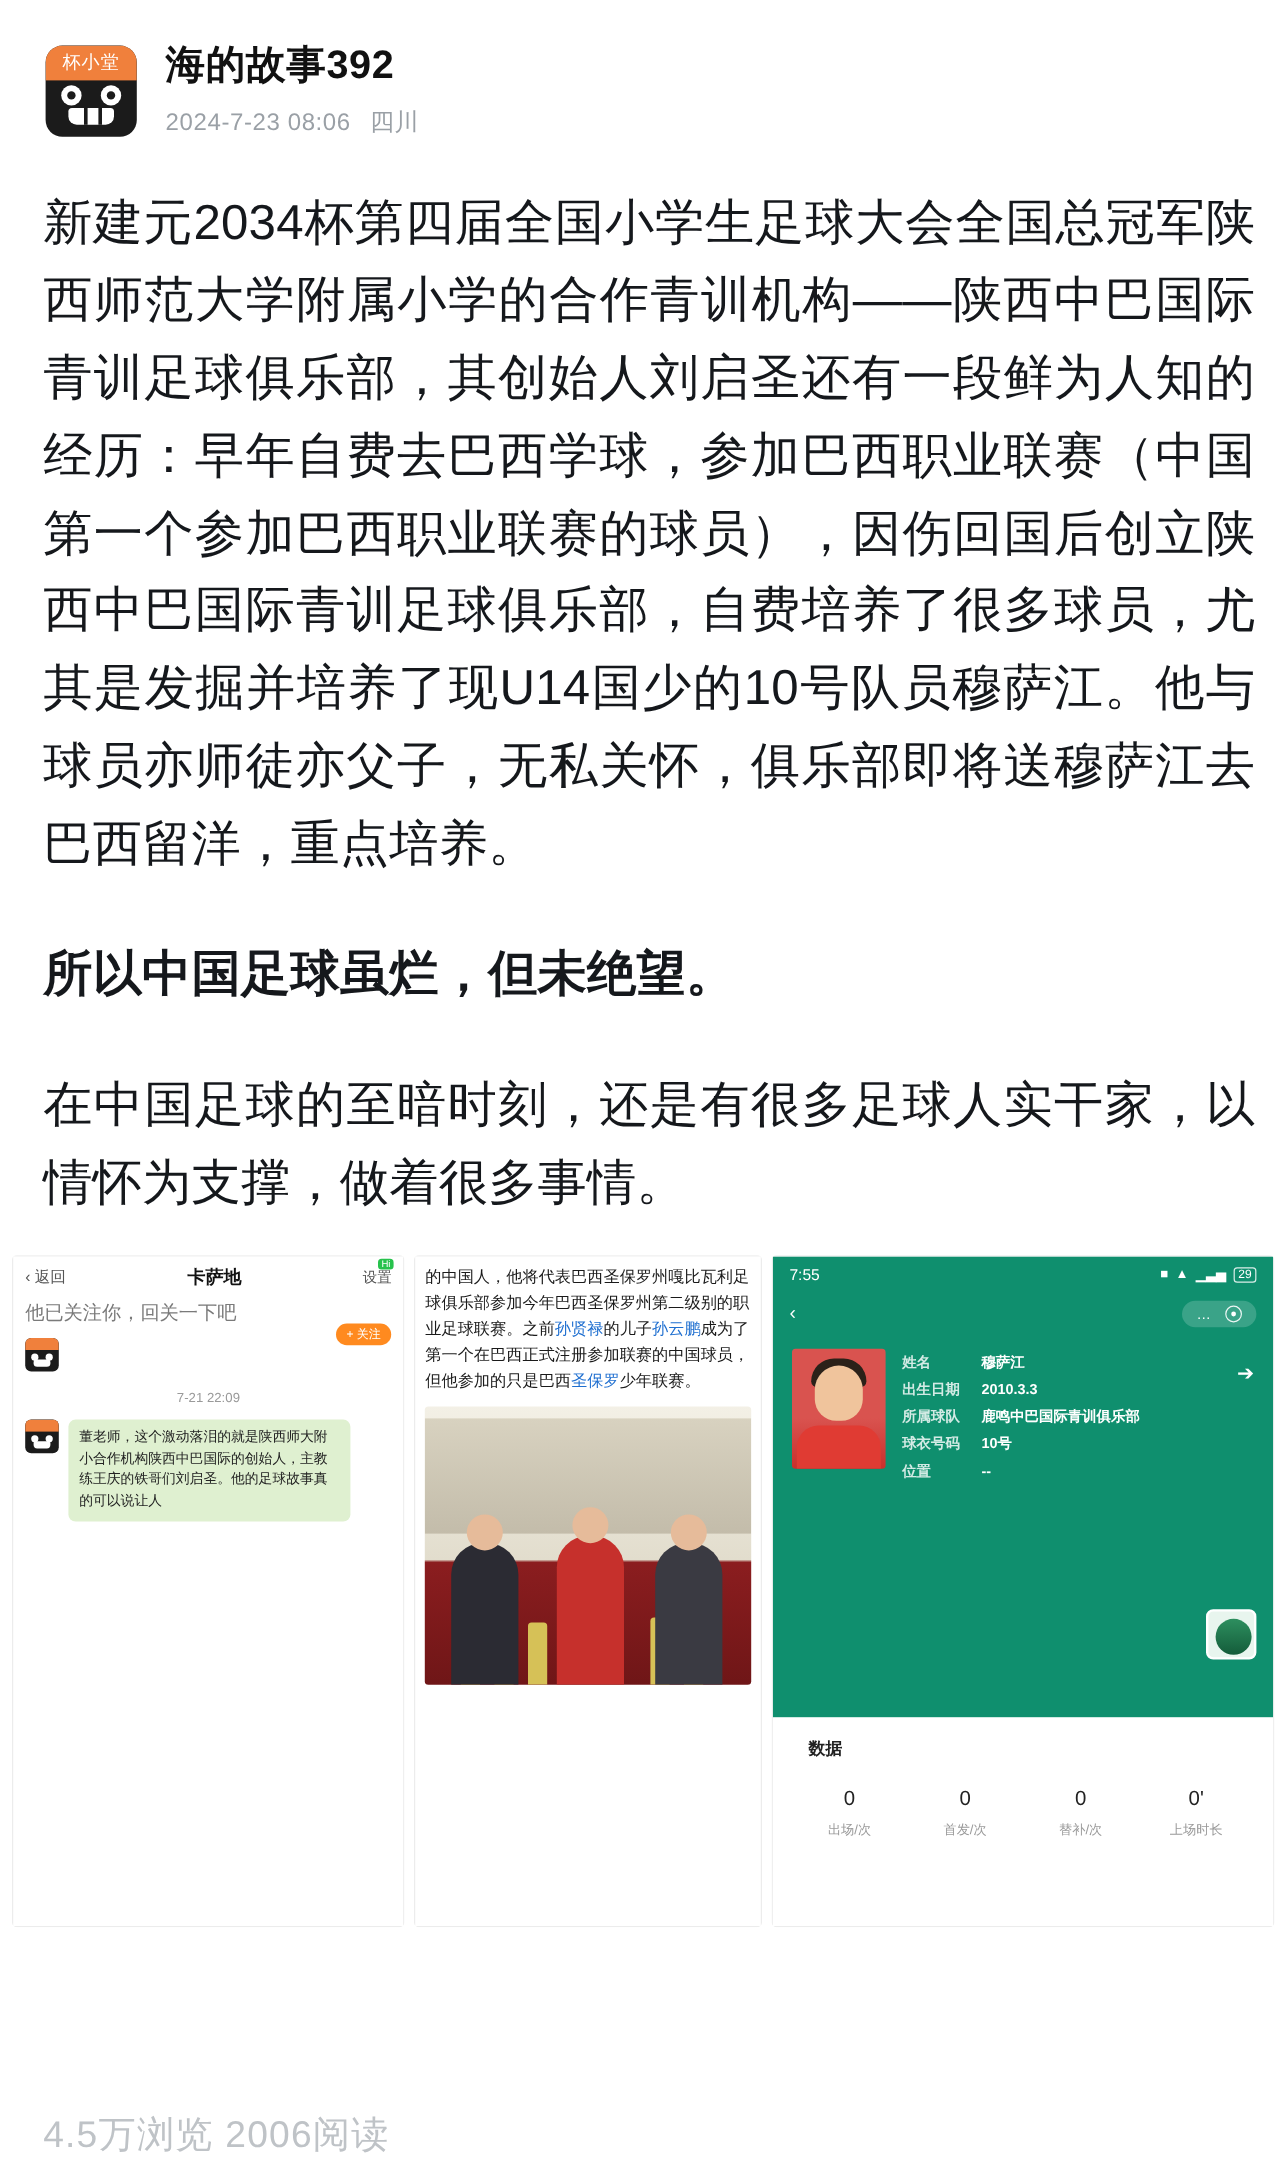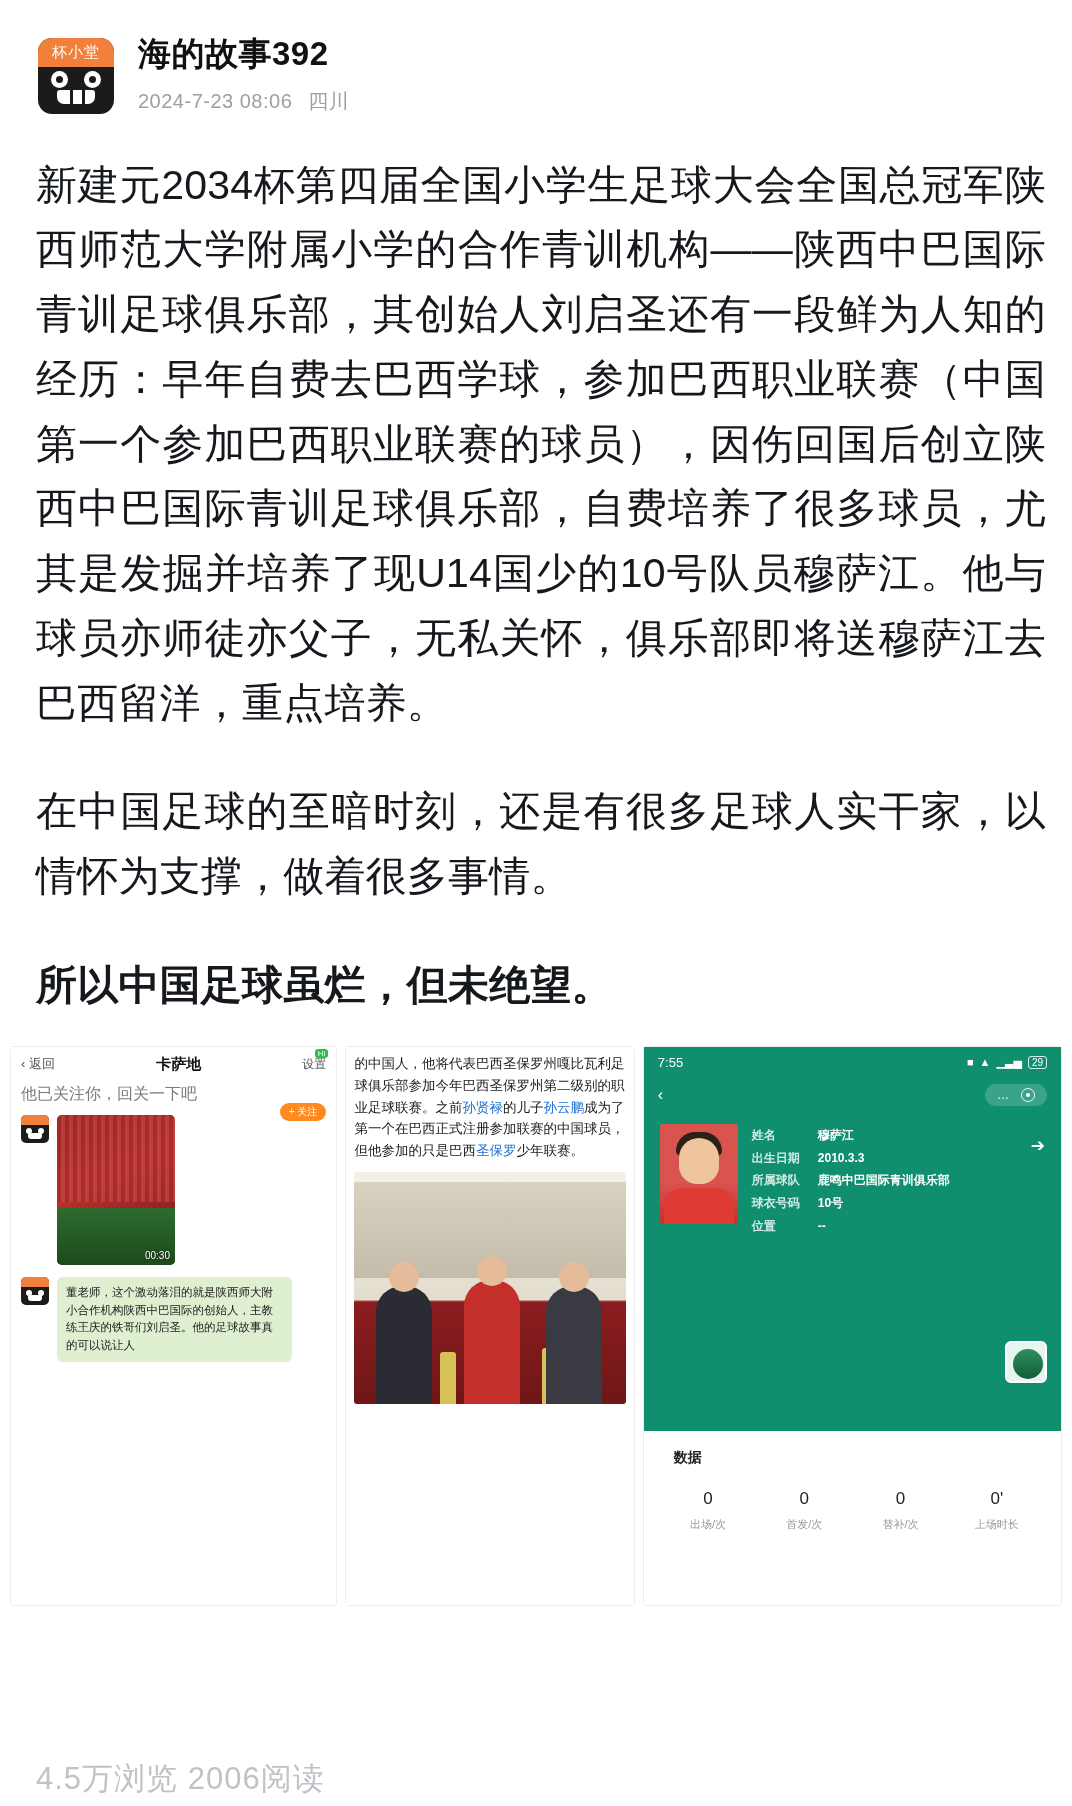--- a/index.html
+++ b/index.html
@@ -363,49 +363,45 @@
   <div class="header-text">
     <div class="nickname">海的故事392</div>
     <div class="meta-line">
       <span>2024-7-23 08:06</span><span class="loc">四川</span>
     </div>
   </div>
 </div>
 
 <div class="post-body">
   <div class="para">新建元2034杯第四届全国小学生足球大会全国总冠军陕西师范大学附属小学的合作青训机构——陕西中巴国际青训足球俱乐部，其创始人刘启圣还有一段鲜为人知的经历：早年自费去巴西学球，参加巴西职业联赛（中国第一个参加巴西职业联赛的球员），因伤回国后创立陕西中巴国际青训足球俱乐部，自费培养了很多球员，尤其是发掘并培养了现U14国少的10号队员穆萨江。他与球员亦师徒亦父子，无私关怀，俱乐部即将送穆萨江去巴西留洋，重点培养。</div>
+  <div class="para bold">所以中国足球虽烂，但未绝望。</div>
   <div class="para">在中国足球的至暗时刻，还是有很多足球人实干家，以情怀为支撑，做着很多事情。</div>
-  <div class="para bold">所以中国足球虽烂，但未绝望。</div>
 </div>
 
 <div class="image-row">
 
   <div class="img-cell img-a">
     <div class="chatshot">
       <div class="chat-nav">
         <span class="back">‹ <span>返回</span></span>
         <span class="title">卡萨地</span>
         <span class="setting">设置</span>
       </div>
       <div class="chat-tip">他已关注你，回关一下吧</div>
       <div class="chat-orange">+ 关注</div>
 
       <div class="msg-row">
         <div class="msg-av">
           <div class="e l"></div>
             <div class="e r"></div>
             <div class="m"></div>
         </div>
-        <div class="video-thumb">
-          <div class="crowd"></div>
-          <div class="pitch"></div>
-          <div class="dur">00:30</div>
-        </div>
-      </div>
-
+      </div>
+
+      <div class="chat-time">7-21 22:09</div>
 
       <div class="msg-row">
         <div class="msg-av">
           <div class="e l"></div>
             <div class="e r"></div>
             <div class="m"></div>
         </div>
         <div class="bubble">董老师，这个激动落泪的就是陕西师大附小合作机构陕西中巴国际的创始人，主教练王庆的铁哥们刘启圣。他的足球故事真的可以说让人</div>
         <span class="badge-hi">Hi</span>
       </div>

